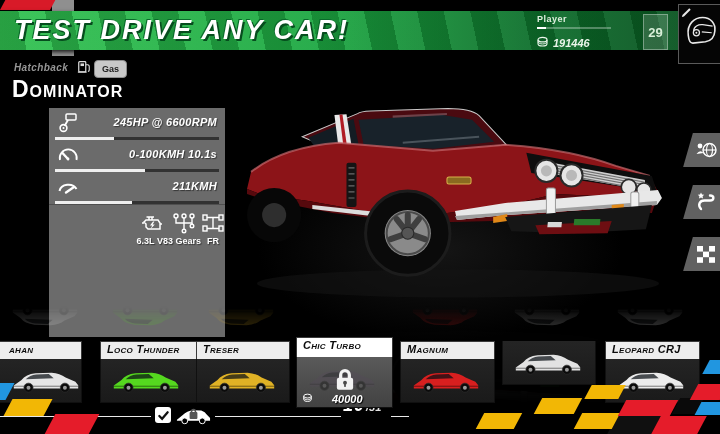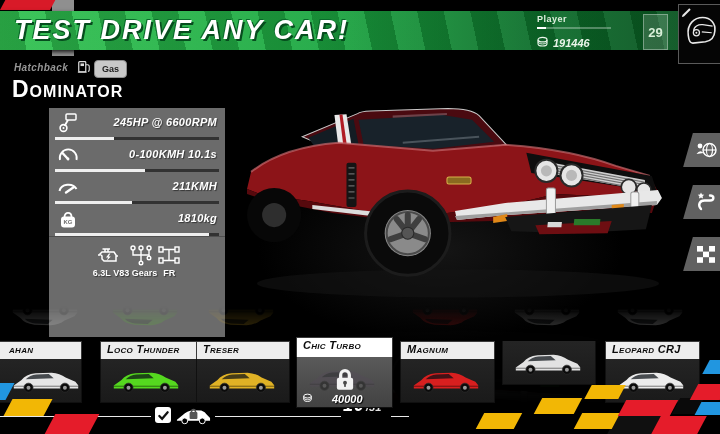--- a/index.html
+++ b/index.html
@@ -45,21 +45,21 @@
     font-variant:small-caps;letter-spacing:1px;color:#fff;text-shadow:1px 1px 2px #000;}
   #stats-panel{position:absolute;left:8px;top:108px;width:176px;height:229px;
     background:rgba(126,126,126,.85);box-shadow:0 0 6px rgba(0,0,0,.6);margin-left:41px;}
   .stat-row{position:relative;height:32px;}
   .stat-row .sicon{position:absolute;left:8px;top:4px;}
   .stat-row .sval{position:absolute;right:8px;top:8px;font-size:11px;font-weight:bold;
     font-style:italic;color:#fff;letter-spacing:.3px;text-shadow:1px 1px 1px rgba(0,0,0,.5);}
   .stat-track{position:absolute;left:6px;bottom:0;width:164px;height:3px;background:rgba(40,40,40,.85);}
   .stat-fill{height:100%;background:#efefef;}
   #drivetrain{position:absolute;left:0;top:134px;width:176px;height:44px;
-    border-top:1px solid rgba(60,60,60,.6);display:flex;justify-content:center;
+    border-top:1px solid rgba(60,60,60,.6);display:flex;justify-content:flex-end;
     align-items:center;padding-top:4px;box-sizing:border-box;}
   .dt-item{display:flex;flex-direction:column;align-items:center;gap:2px;}
   .dt-label{font-size:9px;font-weight:bold;color:#fff;text-shadow:1px 1px 1px rgba(0,0,0,.5);}
   
   #drivetrain{position:relative;top:0;}
   
   .side-btn{position:absolute;left:688px;width:46px;height:34px;background:rgba(105,105,105,.92);
     transform:skewX(-16deg);box-shadow:0 1px 3px rgba(0,0,0,.7);}
   .side-btn .bicon{position:absolute;left:8px;top:7px;transform:skewX(16deg);}
   
@@ -342,29 +342,20 @@
     </div>
     <div class="stat-row">
       <svg class="sicon" width="22" height="22" viewBox="0 0 22 22">
           <use href="#i-gauge-hi"></use>
         </svg>
       <div class="sval">211KMH</div>
       <div class="stat-track">
           <div class="stat-fill" style="width: 47%;"></div>
         </div>
     </div>
-    <div class="stat-row">
-      <svg class="sicon" width="22" height="22" viewBox="0 0 22 22">
-          <use href="#i-weight"></use>
-        </svg>
-      <div class="sval">1810kg</div>
-      <div class="stat-track">
-          <div class="stat-fill" style="width: 94%;"></div>
-        </div>
-    </div>
     <div id="drivetrain">
       <div class="dt-item">
         <svg width="24" height="22" viewBox="0 0 24 22">
             <use href="#i-engine"></use>
           </svg>
         <div class="dt-label">6.3L V8</div>
       </div>
       <div class="dt-item">
         <svg width="24" height="22" viewBox="0 0 24 22">
             <use href="#i-gearbox"></use>

